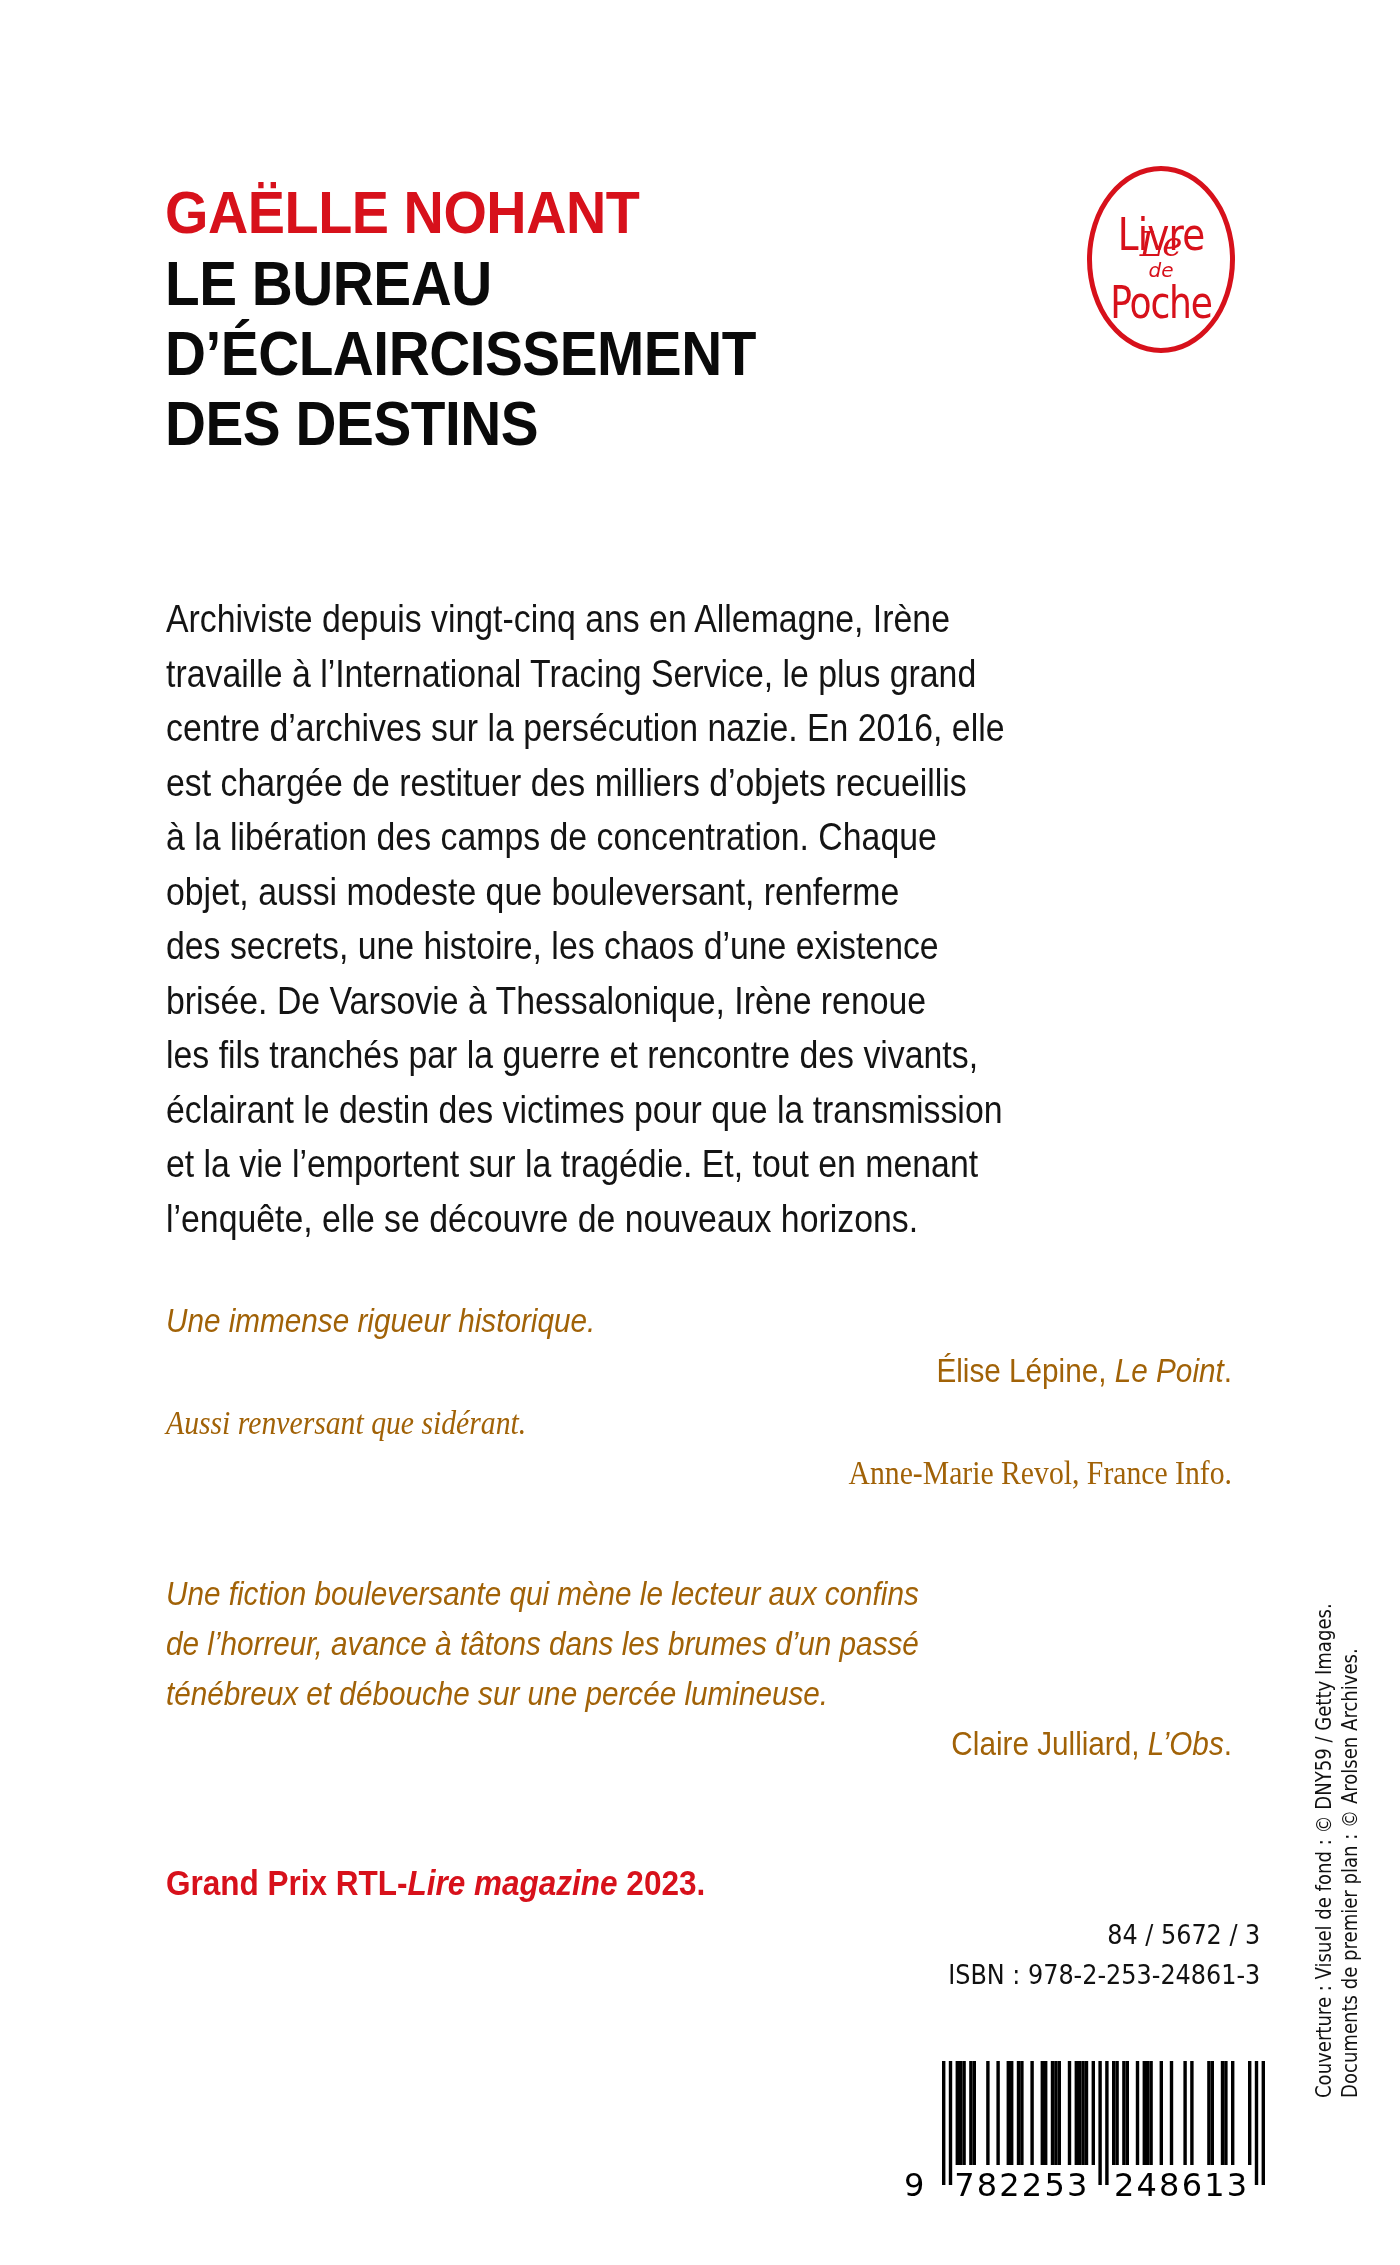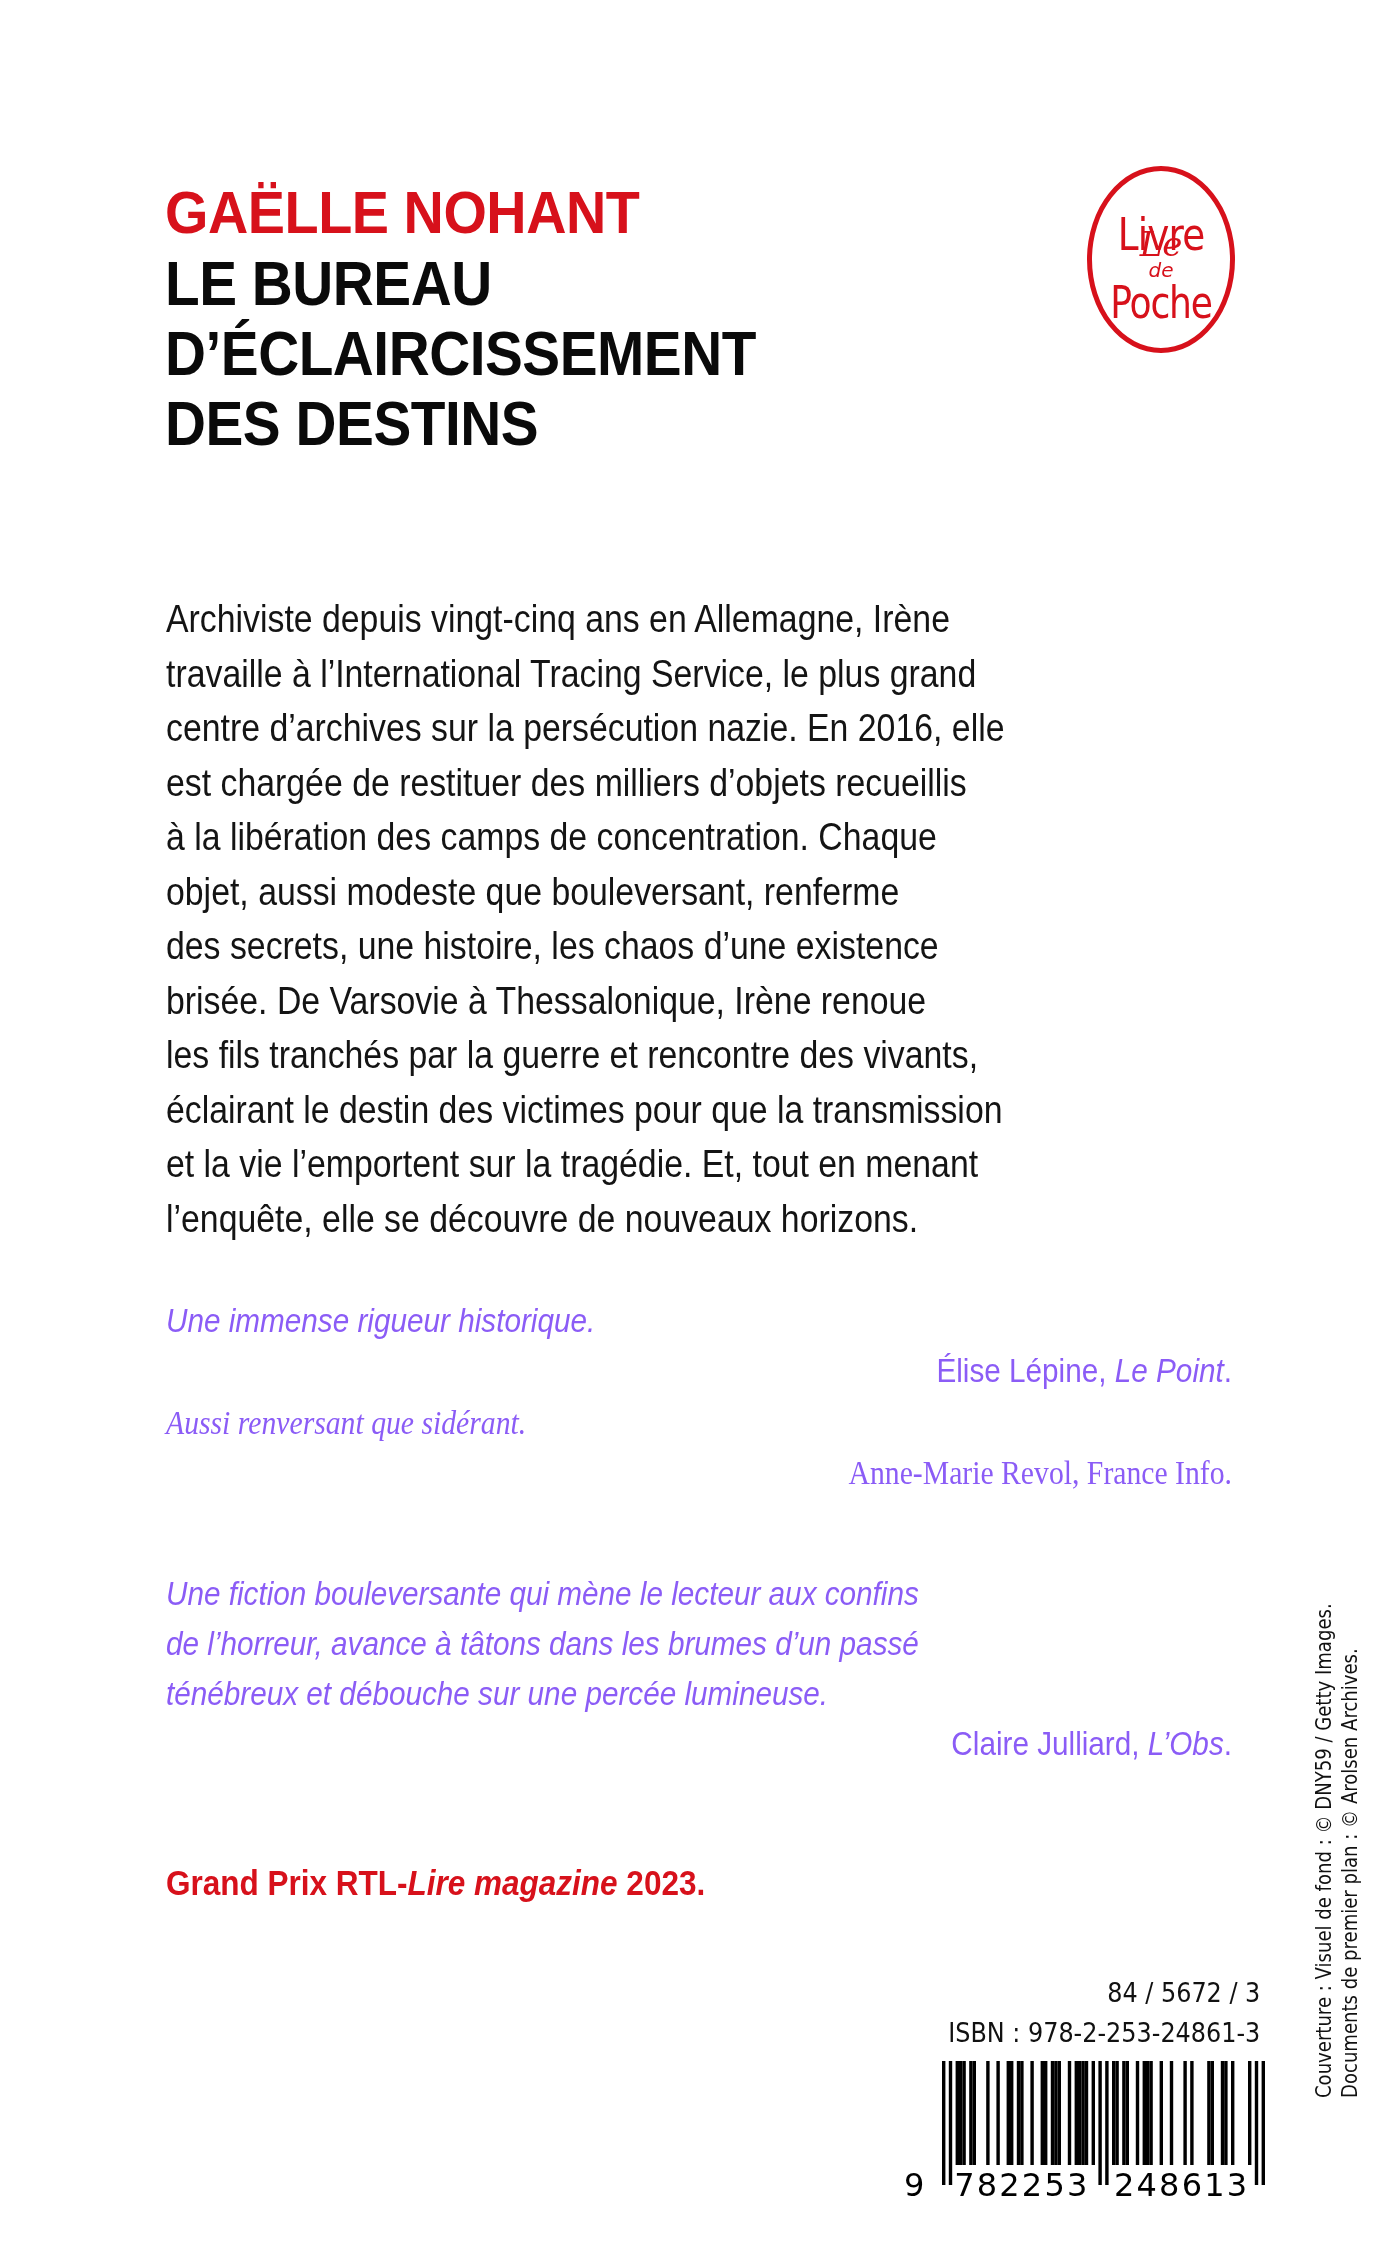--- a/index.html
+++ b/index.html
@@ -60,21 +60,21 @@
       font-size: 38px; line-height: 54.5px; color: #141414;
     }
     .blurb div {
       white-space: nowrap;
       transform: scaleX(0.89); transform-origin: left center;
     }
 
     
     .quote {
       left: 166px; width: 1066px;
-      font-size: 33px; line-height: 50px; color: #8b5cf6;
+      font-size: 33px; line-height: 50px; color: #a16207;
     }
     .quote .q {
       font-style: italic; white-space: nowrap;
       transform: scaleX(0.90); transform-origin: left center;
     }
     .quote .attr {
       text-align: right; white-space: nowrap;
       transform: scaleX(0.90); transform-origin: right center;
     }
     .quote .attr i { font-style: italic; }
@@ -82,21 +82,21 @@
     .prize {
       left: 166px; top: 1861px;
       font-size: 35px; font-weight: bold; line-height: 44px;
       white-space: nowrap;
       transform: scaleX(0.90); transform-origin: left top;
     }
     .prize i { font-style: italic; }
 
     
     .codes {
-      right: 140px; top: 1973px; text-align: right;
+      right: 140px; top: 1915px; text-align: right;
       font-family: "DejaVu Sans", sans-serif;
       font-size: 26px; line-height: 40px; color: #111;
     }
     .codes div { white-space: nowrap; transform: scaleX(0.92); transform-origin: right center; }
 
     
     .barcode { left: 900px; top: 2061px; width: 370px; height: 140px; }
     .barcode svg { display: block; }
 
     

